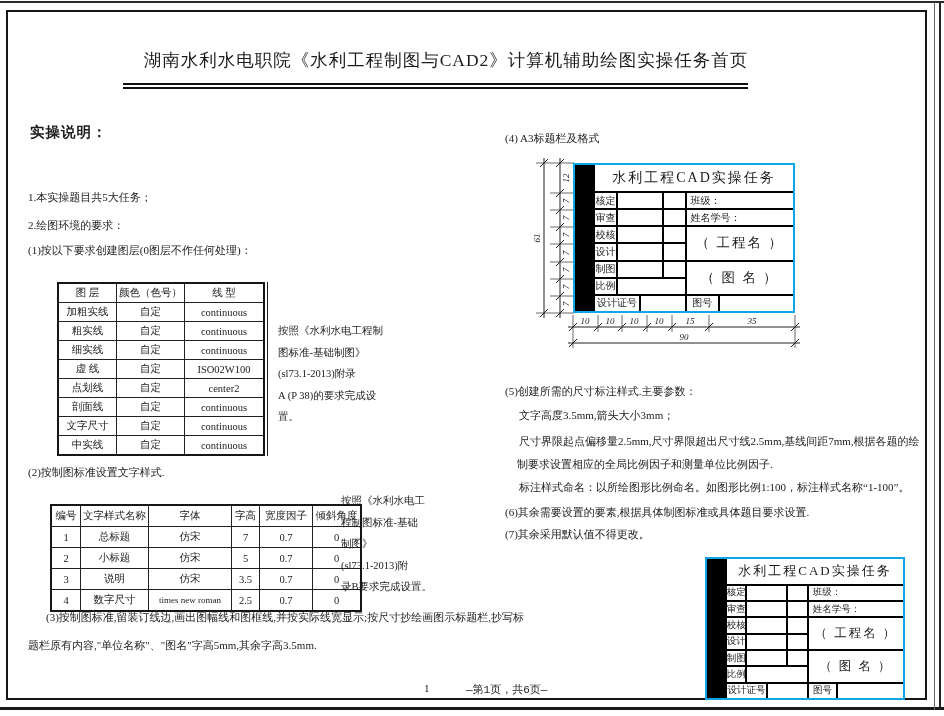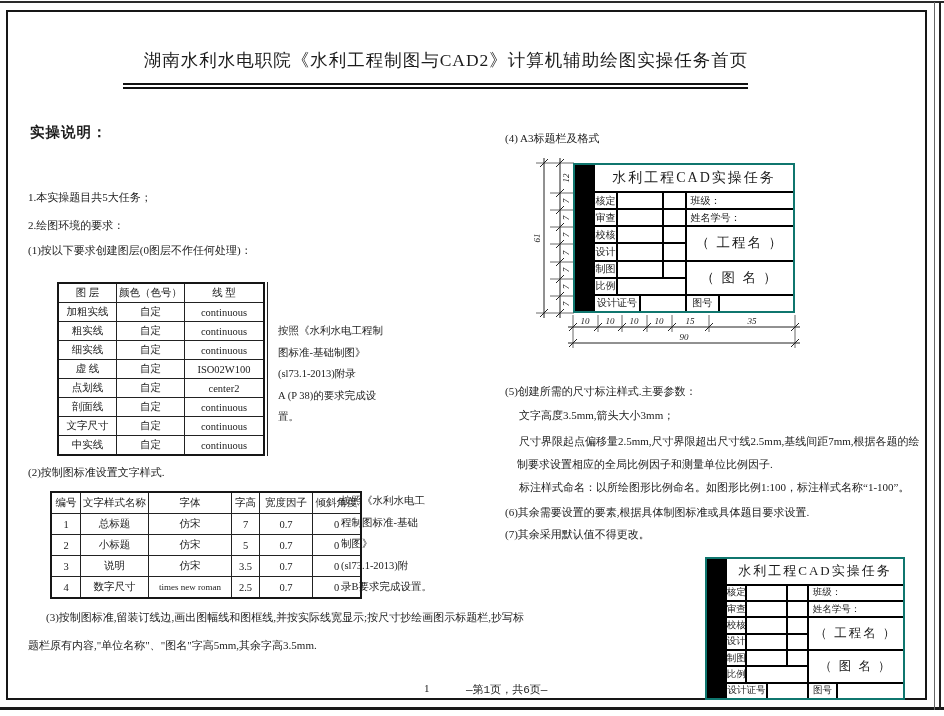--- a/index.html
+++ b/index.html
@@ -22,21 +22,21 @@
   .dtable td,.dtable th{border:1px solid #222;font-weight:normal;text-align:center;
         font-size:10.5px;padding:0 2px;white-space:nowrap;}
   .dtable{border:2px solid #161616;}
   .layers td,.layers th{height:18px;}
   .styles td,.styles th{height:20px;}
   .note{font-size:10.5px;line-height:21.5px;white-space:nowrap;}
   .vline{width:1px;background:#222;}
   
   .tb{display:grid;grid-template-columns:10fr 10fr 10fr 10fr 15fr 35fr;
       grid-template-rows:12fr 7fr 7fr 7fr 7fr 7fr 7fr 7fr;
-      gap:2px;background:#000;border:2px solid #0f766e;box-sizing:border-box;padding-left:20px;}
+      gap:2px;background:#000;border:2px solid #0ea5e9;box-sizing:border-box;padding-left:20px;}
   .tb .c{background:#fff;display:flex;align-items:center;justify-content:center;
          overflow:hidden;font-size:10px;white-space:nowrap;}
   .tb .lf{justify-content:flex-start;padding-left:4px;}
   .tb .ttl{font-size:14px;letter-spacing:2px;}
   .tb .big{font-size:13.5px;letter-spacing:2px;}
   .tb-sm .c{font-size:9.5px;}
   .tb-sm .ttl{font-size:13px;letter-spacing:2px;}
   .tb-sm .big{font-size:12.5px;}
   
   .dimsvg line{stroke:#222;stroke-width:1;}
@@ -115,21 +115,21 @@
   <div class="abs note" style="left:278px;top:320px;">
     <div>按照《水利水电工程制</div>
     <div>图标准-基础制图》</div>
     <div>(sl73.1-2013)附录</div>
     <div>A (P 38)的要求完成设</div>
     <div>置。</div>
   </div>
 
   <div class="abs txt" style="left:28px;top:465px;">(2)按制图标准设置文字样式.</div>
 
-  <table class="abs dtable styles" style="left:50px;top:491px;">
+  <table class="abs dtable styles" style="left:50px;top:504px;">
     <tbody>
         <tr>
       <th style="width:24px;">编号</th>
       <th style="width:57px;">文字样式名称</th>
       <th style="width:78px;">字体</th>
       <th style="width:23px;">字高</th>
       <th style="width:48px;">宽度因子</th>
       <th style="width:43px;">倾斜角度</th>
     </tr>
     <tr>

